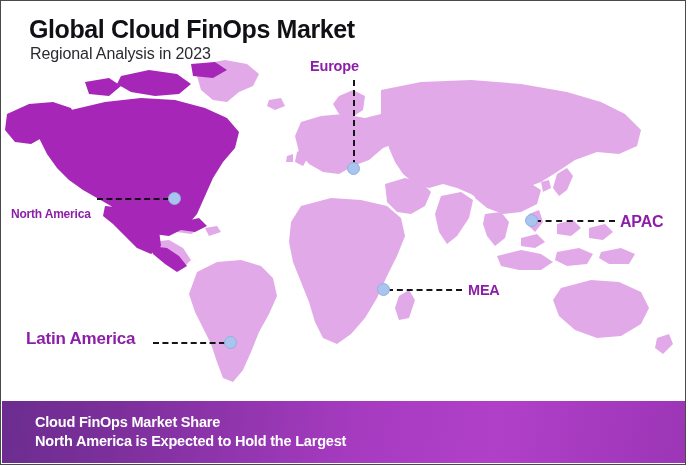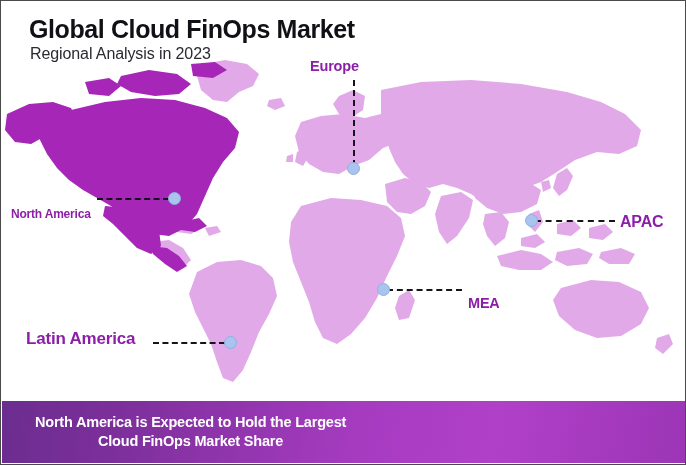--- a/index.html
+++ b/index.html
@@ -7,21 +7,20 @@
     width:686px;height:465px;overflow:hidden;
     font-family:"Liberation Sans",sans-serif;
     background:#ffffff;
   }
   #frame{
     position:relative;width:686px;height:465px;
     box-sizing:border-box;
     border:1px solid #4a4a4a;
     background:#ffffff;
     overflow:hidden;
-    text-align:center;
   }
   
   #title{
     position:absolute;left:28px;top:14px;
     font-size:25px;font-weight:bold;color:#111115;
     letter-spacing:-0.4px;white-space:nowrap;
   }
   #subtitle{
     position:absolute;left:29px;top:44px;
     font-size:16px;font-weight:normal;color:#2a2a30;
@@ -33,21 +32,21 @@
   }
   #map svg{display:block;width:100%;height:100%;}
   
   .rlabel{
     position:absolute;font-weight:bold;color:#8c1fa8;
     letter-spacing:-0.2px;white-space:nowrap;
   }
   .rlabel .l2{display:block;}
   #lbl-europe{left:309px;top:57px;font-size:14.5px;}
   #lbl-apac{left:619px;top:212px;font-size:16px;}
-  #lbl-mea{left:467px;top:294px;font-size:14.5px;}
+  #lbl-mea{left:467px;top:281px;font-size:14.5px;}
   #lbl-na{left:10px;top:204px;font-size:12px;line-height:19px;}
   #lbl-latam{left:25px;top:328px;font-size:17px;}
   
   .dash-h{
     position:absolute;height:0;border-top:2px dashed #151519;
   }
   .dash-v{
     position:absolute;width:0;border-left:2px dashed #151519;
   }
   .dot{
@@ -187,19 +186,19 @@
   <div class="dot" style="left:167px;top:191px;"></div>
 
   <div class="rlabel" id="lbl-latam">
     <span>Latin America</span>
   </div>
   <div class="dash-h" style="left:152px;top:341px;width:72px;"></div>
   <div class="dot" style="left:223px;top:335px;"></div>
 
   <div id="banner">
     <div id="banner-text">
+      <div>Cloud FinOps Market Share</div>
       <div>North America is Expected to Hold the Largest</div>
-      <div>Cloud FinOps Market Share</div>
     </div>
 
   </div>
 
 </div>
 
 </body></html>

